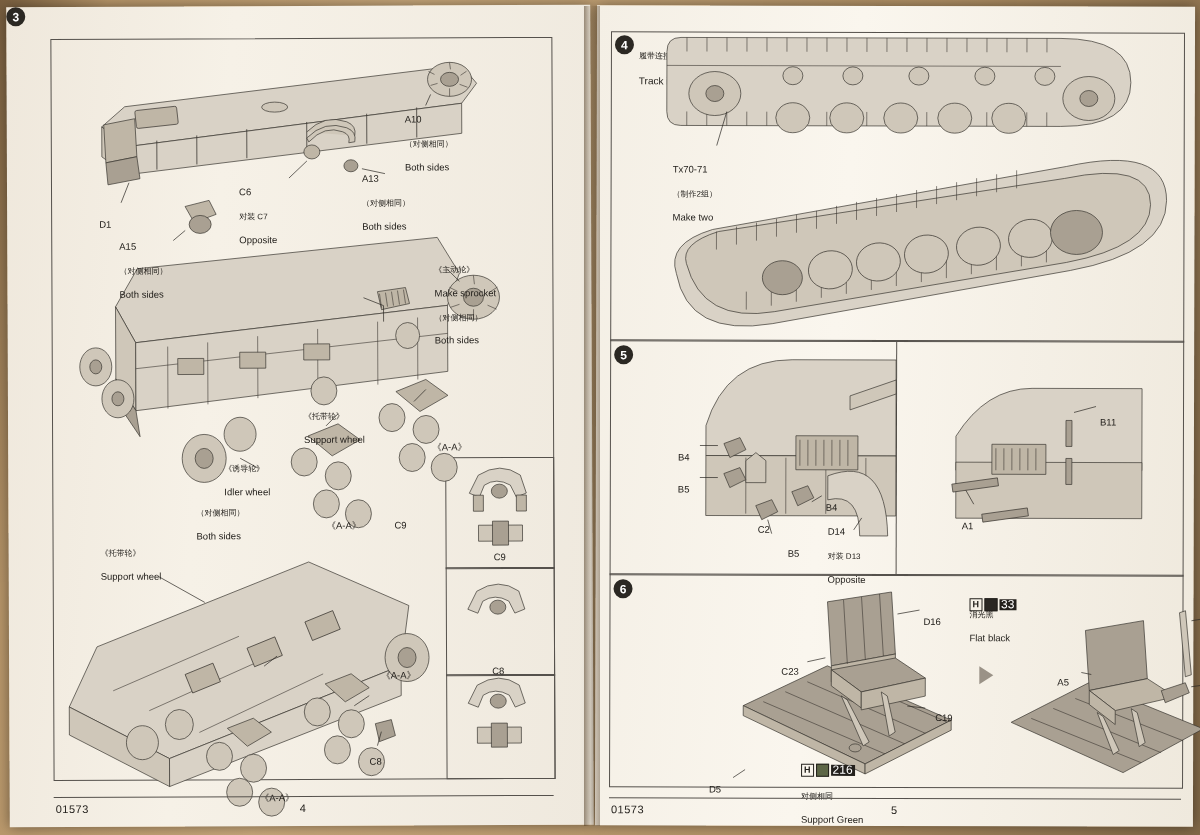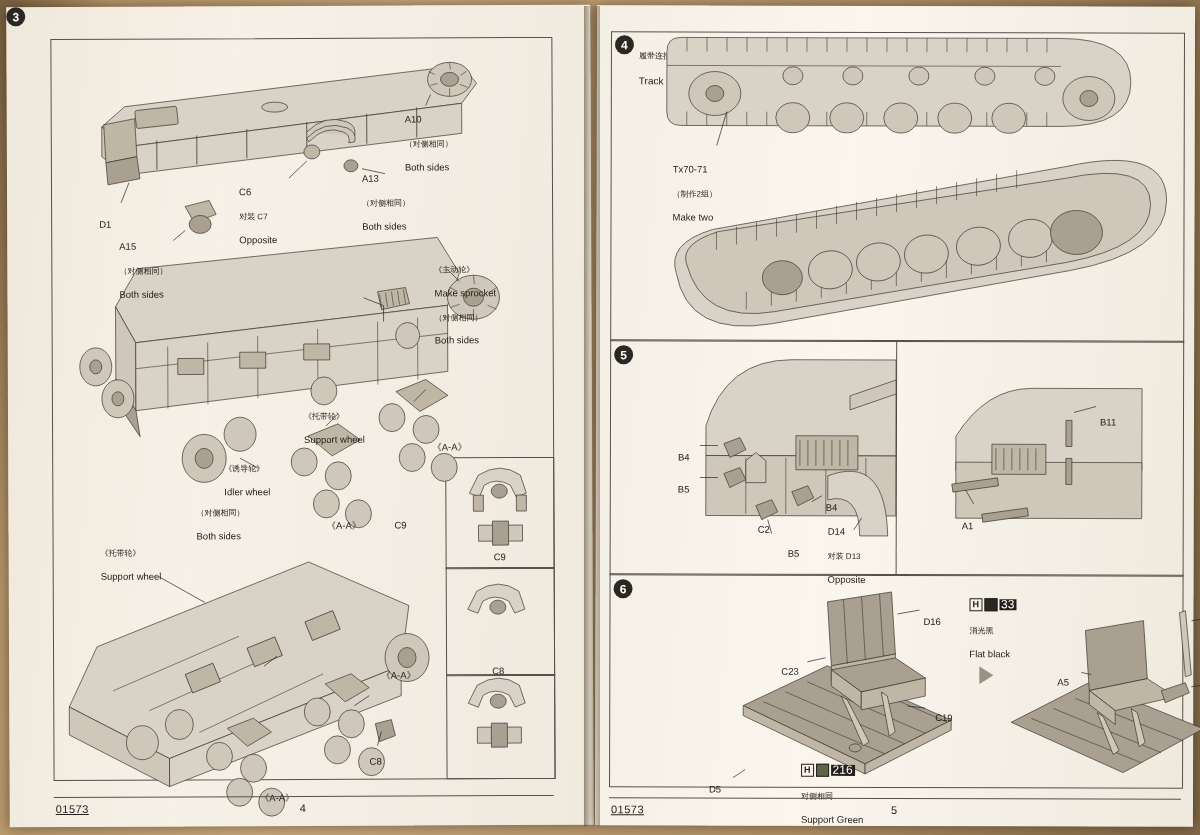--- a/index.html
+++ b/index.html
@@ -47,21 +47,21 @@
   .cn{font-size:8px;}
   .step-badge{
     position:absolute;width:19px;height:19px;border-radius:50%;
     background:#2b2823;color:#fff;font-size:12px;font-weight:bold;
     display:flex;align-items:center;justify-content:center;
   }
   .step-title{
     position:absolute;font-size:10px;color:#23201c;line-height:1.3;white-space:pre-line;
   }
   .footer-code{
-    position:absolute;font-size:11px;color:#23201c;letter-spacing:.5px;text-decoration:underline;
+    position:absolute;font-size:11px;color:#23201c;letter-spacing:.5px;
   }
   .footer-page{
     position:absolute;font-size:11px;color:#23201c;
   }
   .hr{
     position:absolute;background:#55514c;height:1px;
   }
   .vr{
     position:absolute;background:#55514c;width:1px;
   }
@@ -520,21 +520,21 @@
     </div>
     <div class="cap" style="left:462px;top:658px;">
       <span>A5</span>
     </div>
 
     <div class="paint-chip" style="left:374px;top:592px;">
       <span class="chip-h">H</span>
       <span class="chip-sq" style="background:#2a2723;"></span>
       <span class="chip-num">33</span>
     </div>
-    <div class="cap" style="left:374px;top:606px;">
+    <div class="cap" style="left:374px;top:590px;">
       <span class="cn">消光黑</span><br>
       <span>Flat black</span>
     </div>
 
     <div class="paint-chip" style="left:206px;top:758px;">
       <span class="chip-h">H</span>
       <span class="chip-sq" style="background:#5d6646;"></span>
       <span class="chip-num">216</span>
     </div>
     <div class="cap" style="left:206px;top:772px;">

